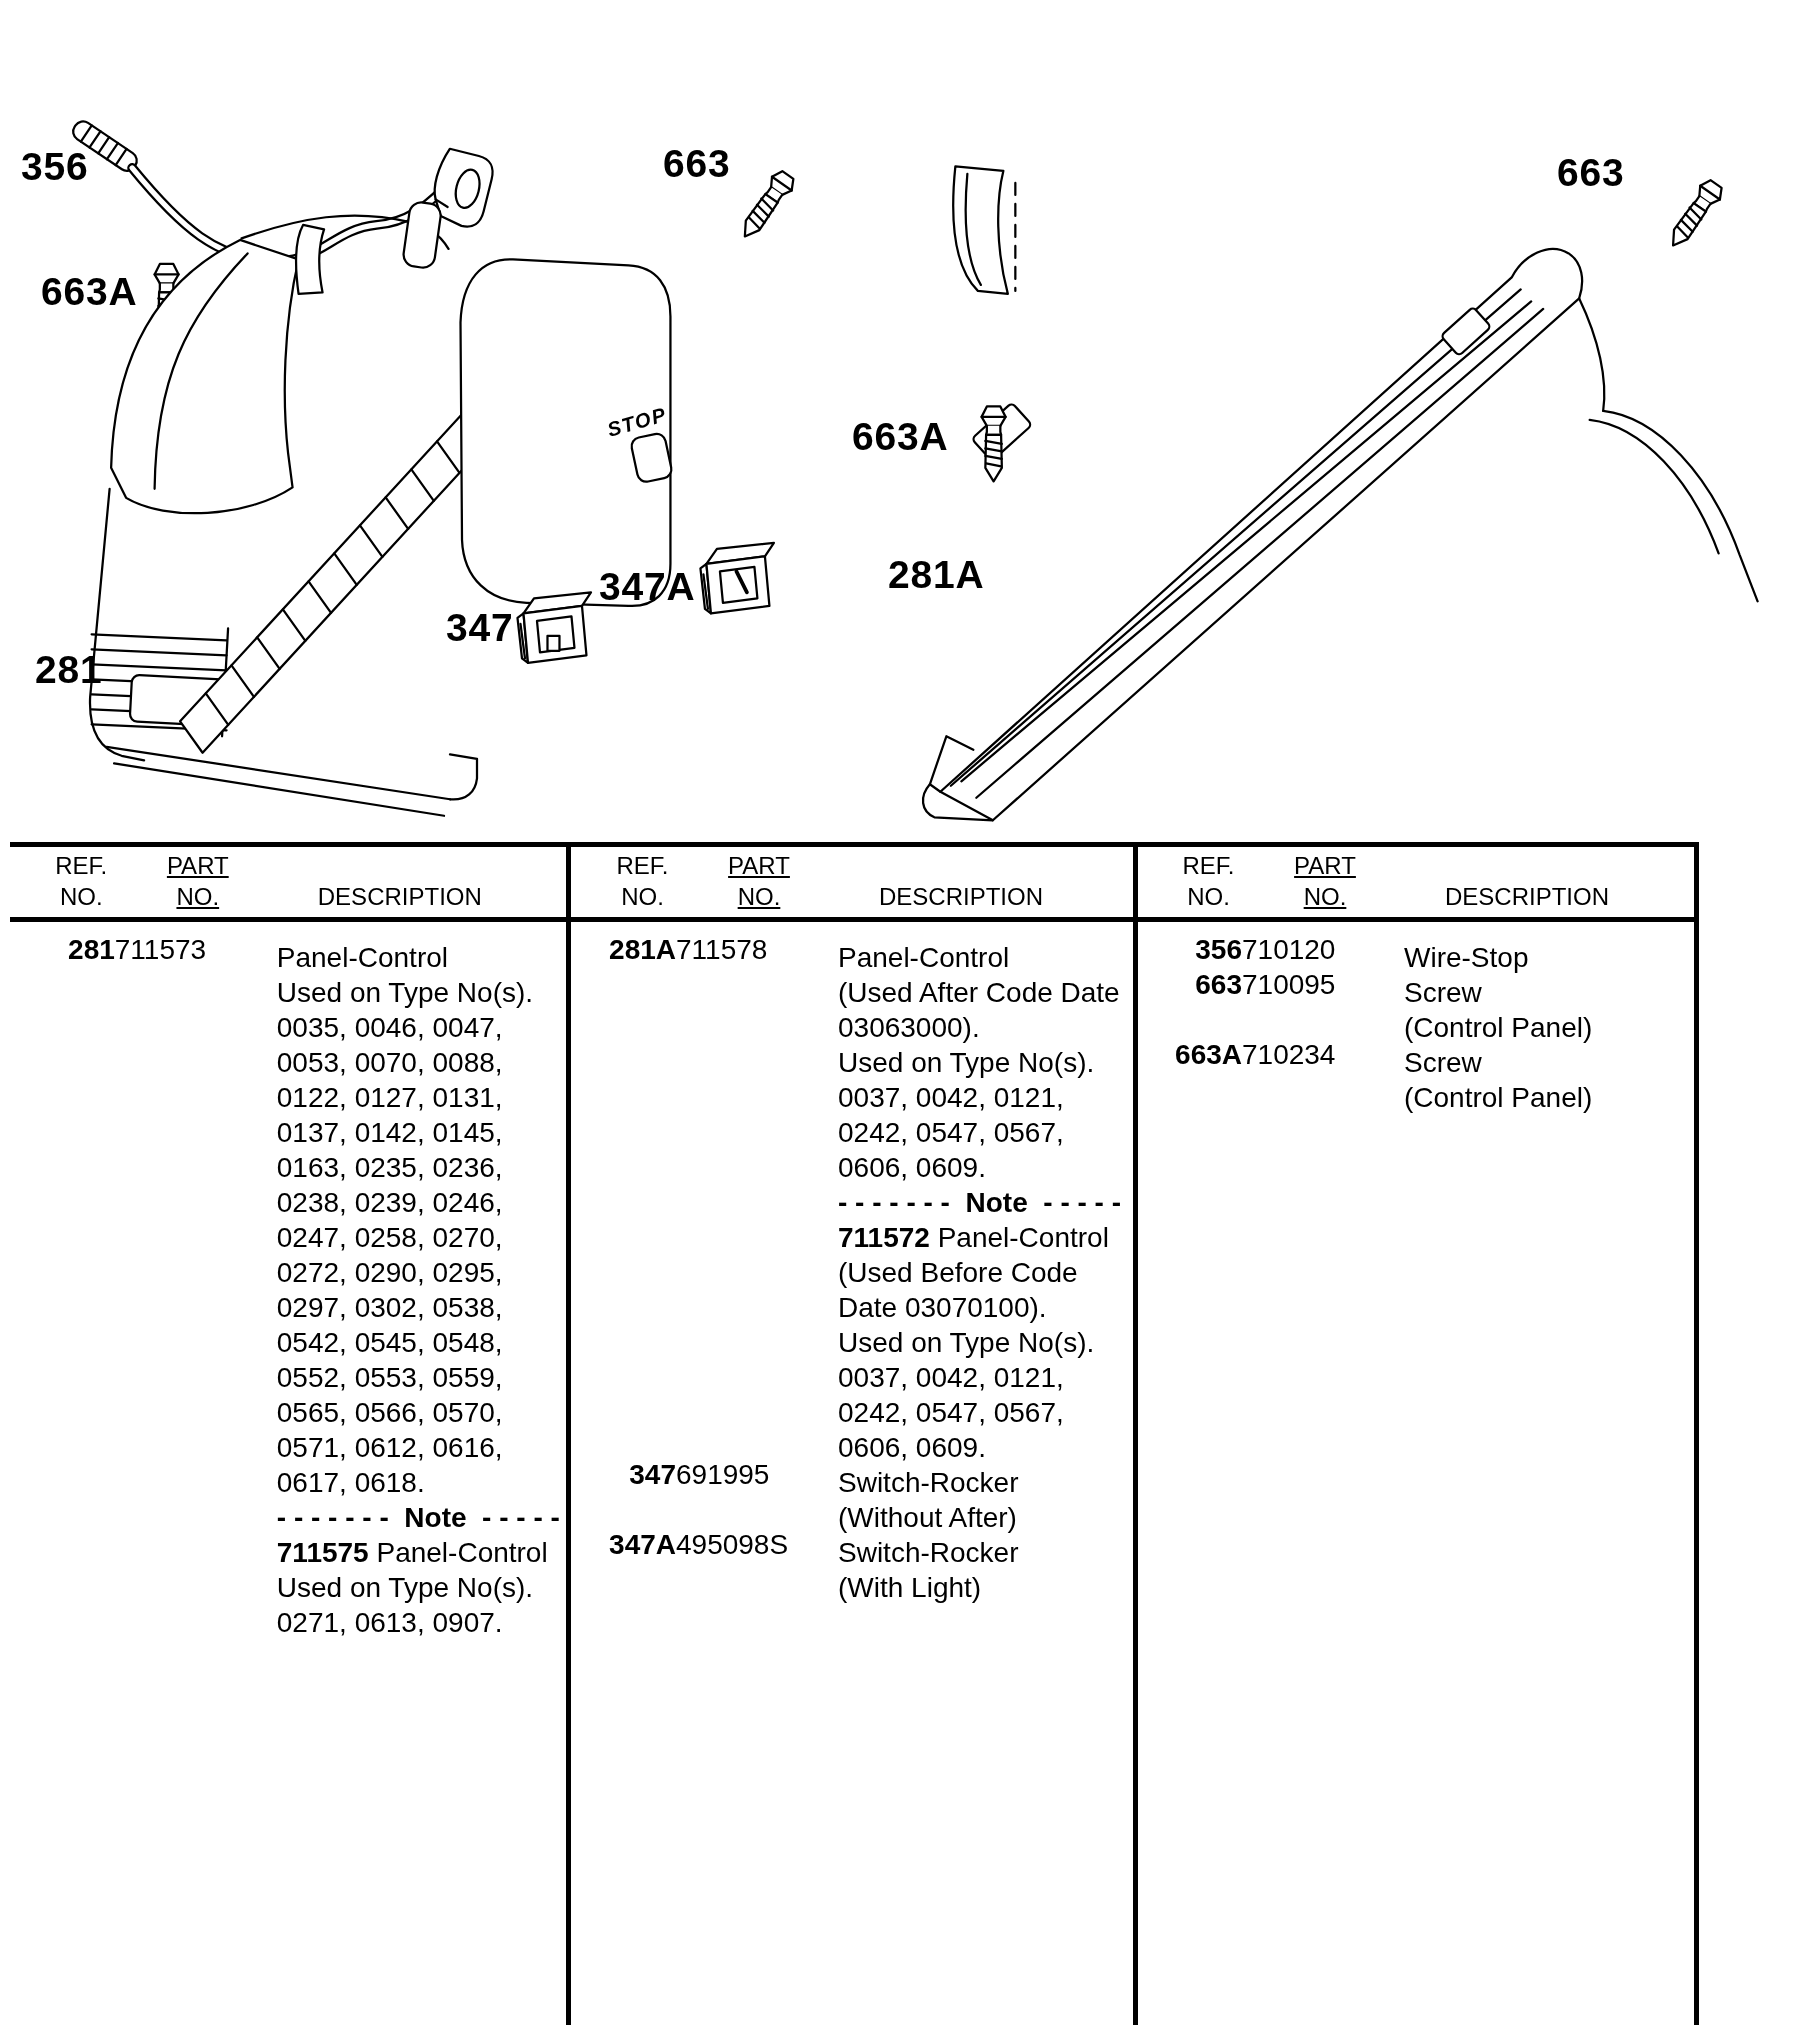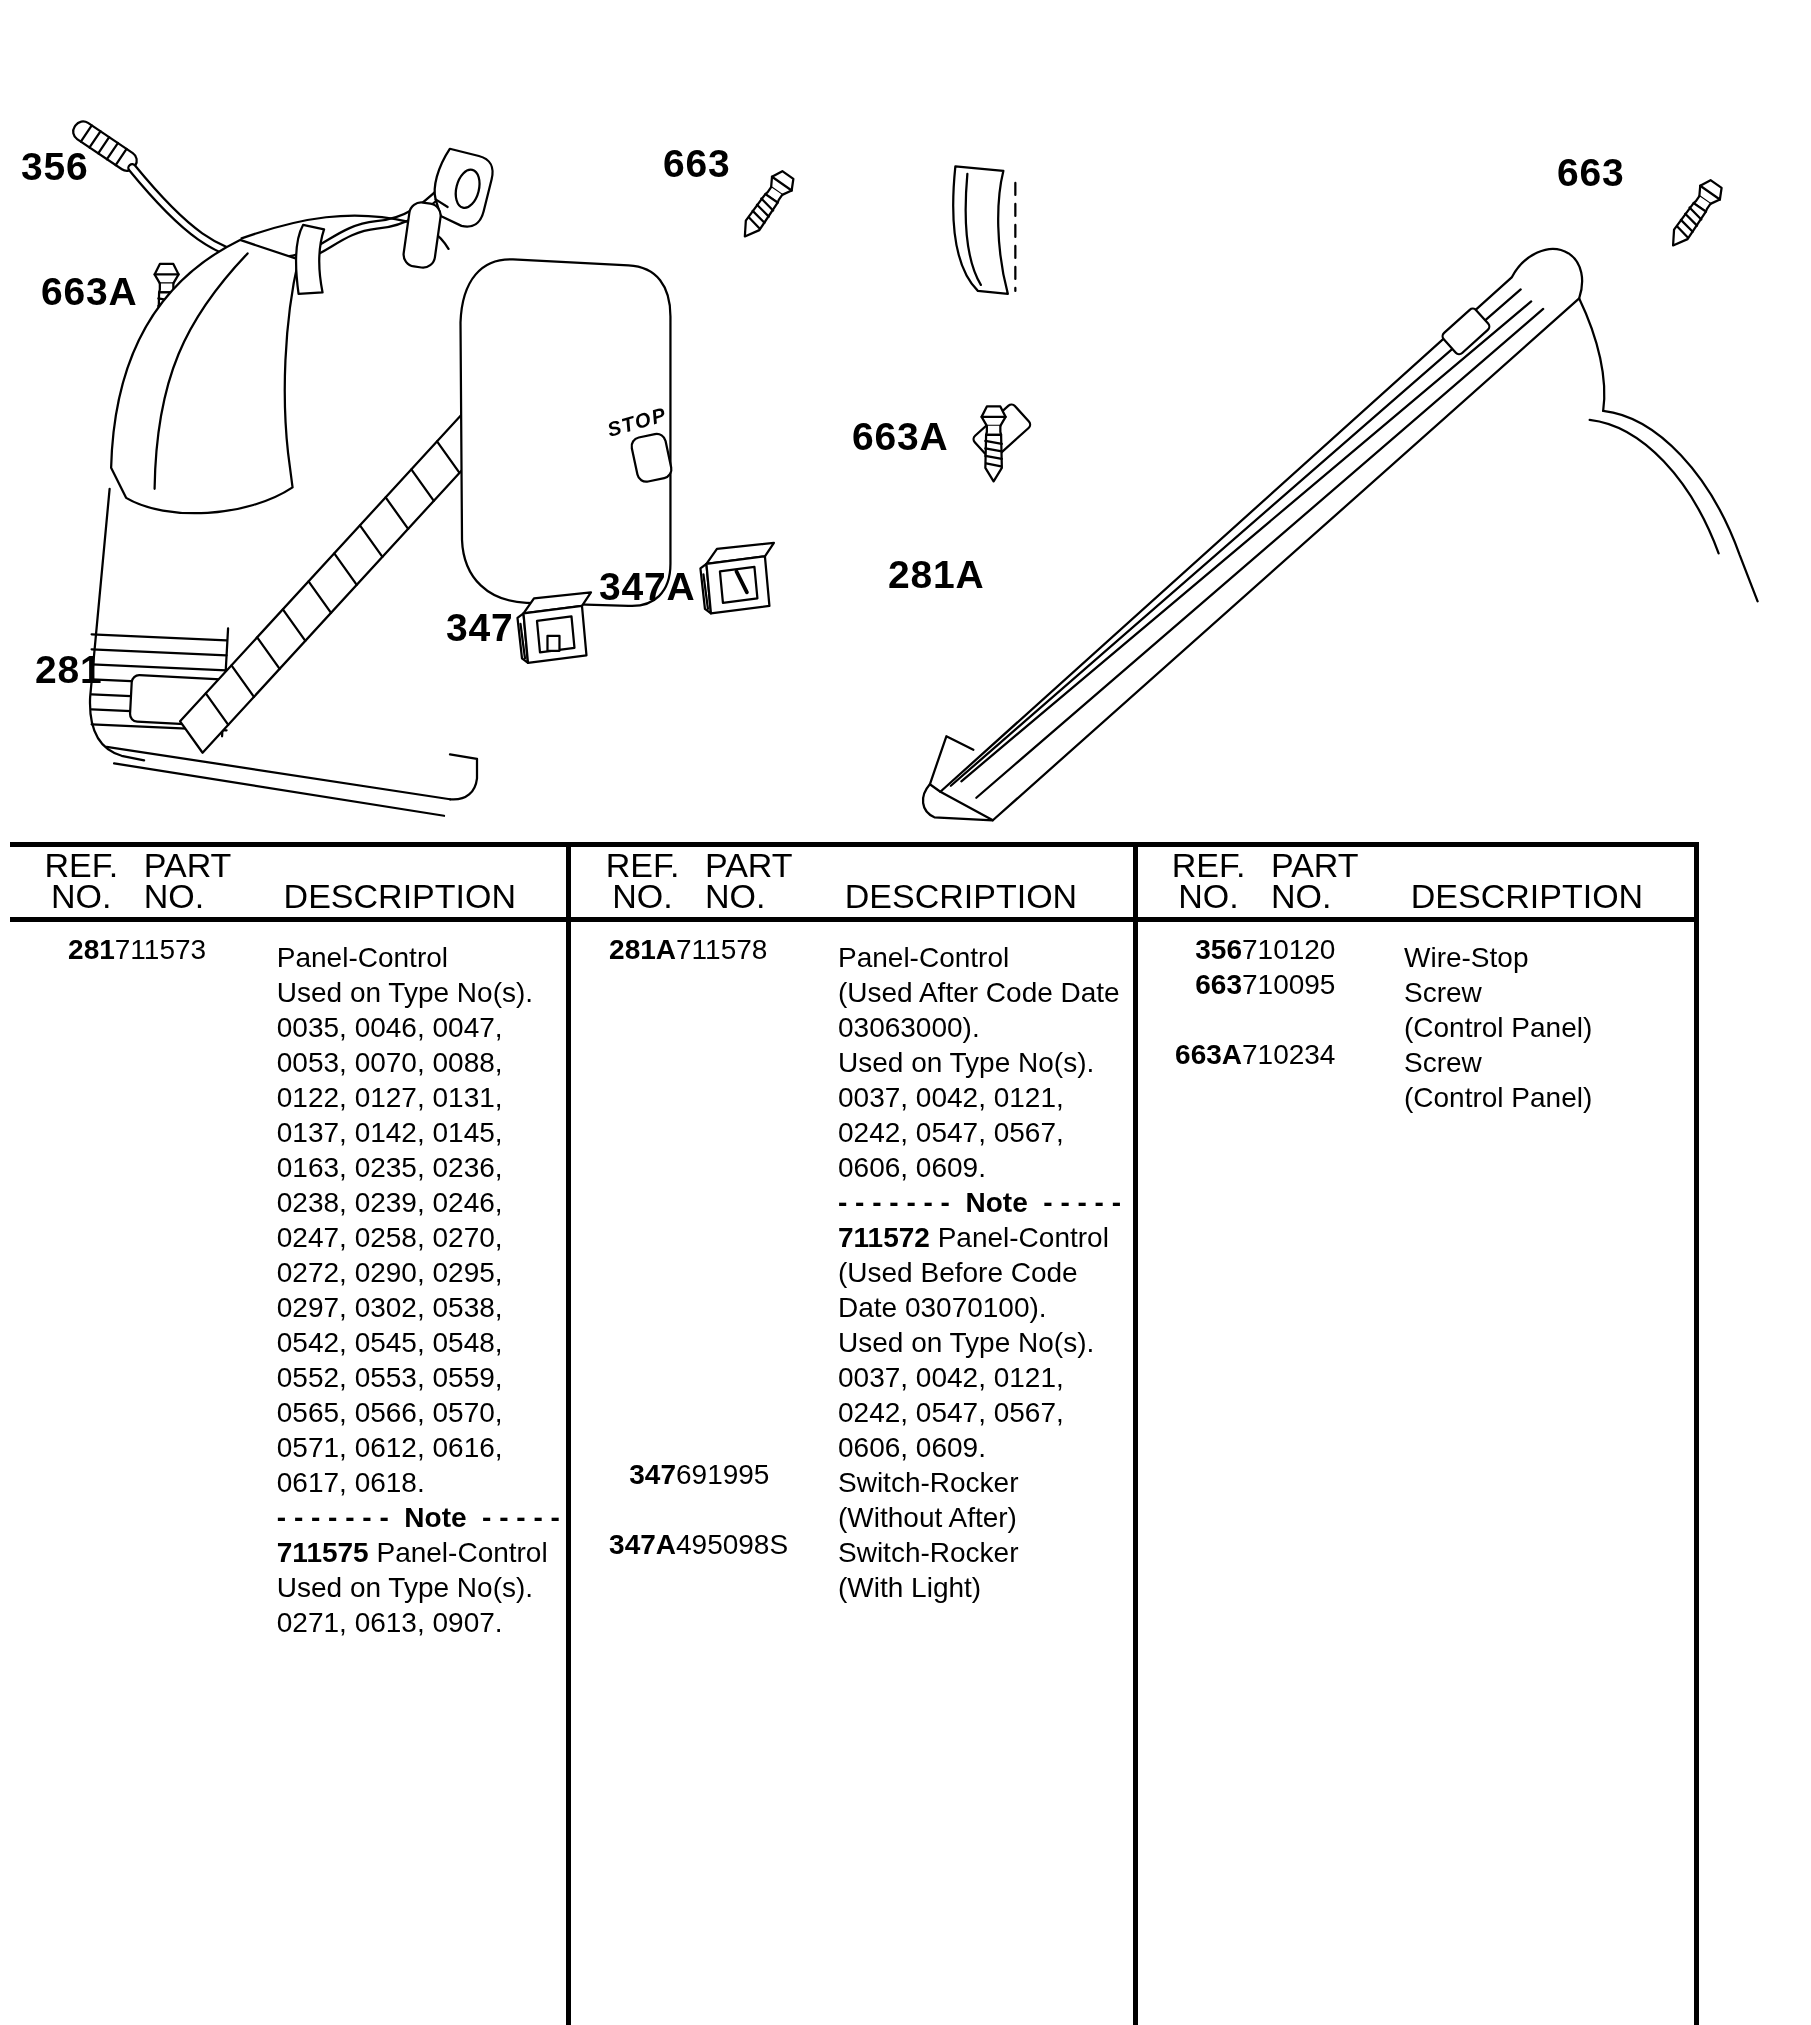--- a/index.html
+++ b/index.html
@@ -27,23 +27,23 @@
     font-style:italic;
     letter-spacing:2px;
     fill:#000;
     stroke:none;
     font-family:"Liberation Sans", sans-serif;
   }
   
   .h-line{position:absolute;height:4.5px;background:#000;}
   .v-line{position:absolute;width:4.5px;background:#000;}
   
-  .col-head{position:absolute;top:842px;width:558px;height:55px;font-size:34px;line-height:31.5px;}
+  .col-head{position:absolute;top:842px;width:558px;height:55px;font-size:24px;line-height:31.5px;}
   .hd-ref{position:absolute;left:21px;top:7.5px;width:101px;text-align:center;}
-  .hd-part{position:absolute;left:134px;top:7.5px;width:108px;text-align:left;}
+  .hd-part{position:absolute;left:134px;top:7.5px;width:108px;text-align:center;text-decoration:underline;}
   .hd-desc{position:absolute;left:240px;top:39px;width:300px;text-align:center;}
   
   .col-body{position:absolute;top:932px;width:558px;font-size:28px;}
   .trow{display:flex;height:35px;line-height:35px;}
   .cell{display:block;}
   .cell.ref{width:105px;text-align:right;font-weight:bold;white-space:pre;}
   .cell.part{width:150px;font-weight:normal;white-space:pre;}
   .cell.desc{margin-left:12px;white-space:pre;margin-top:8px;}
   .bold{font-weight:bold;}
 </style>

